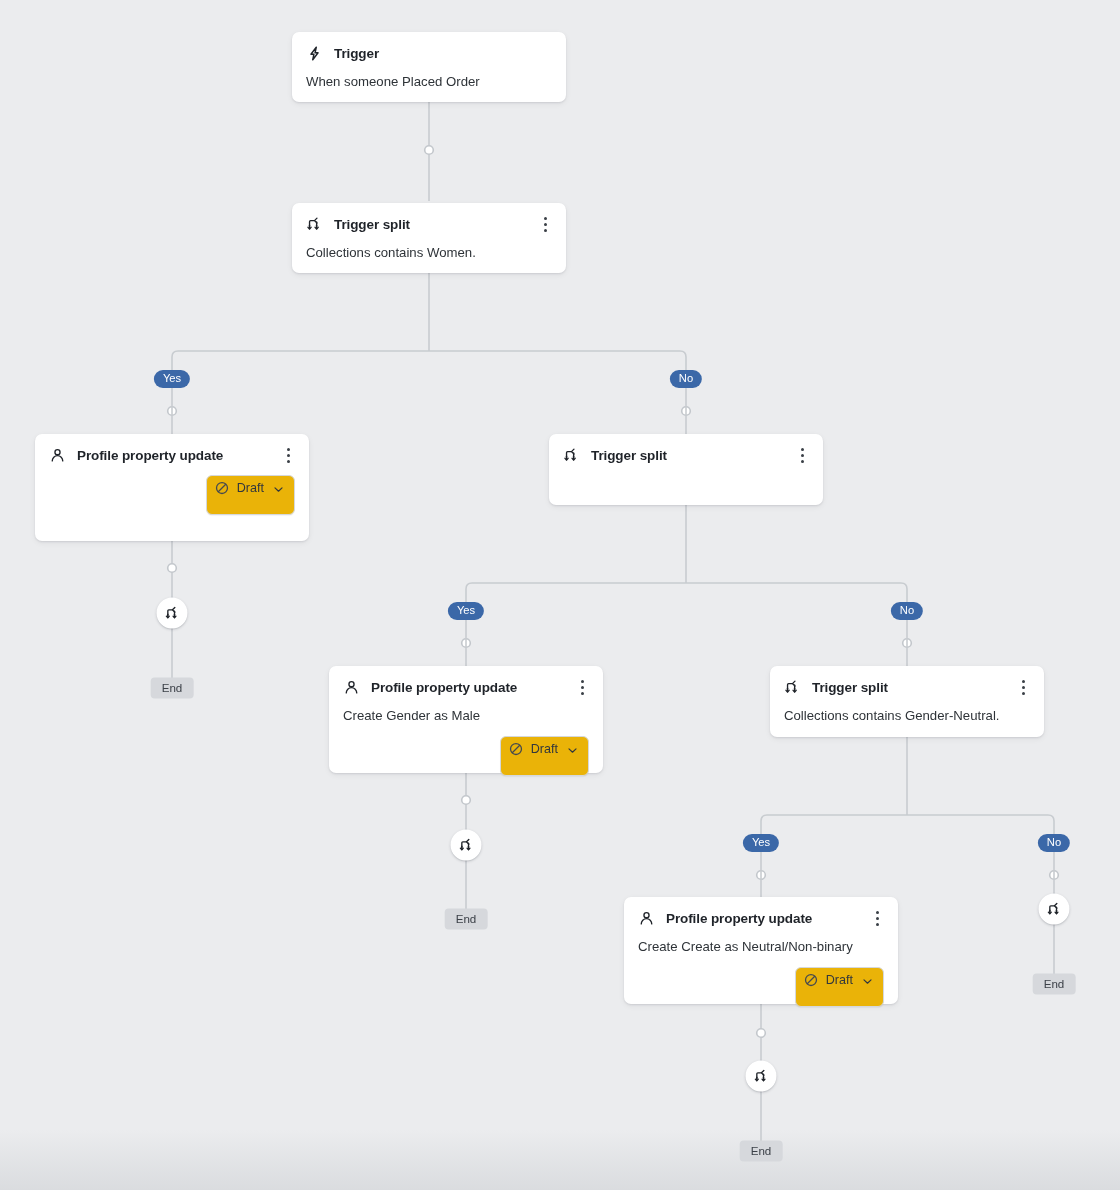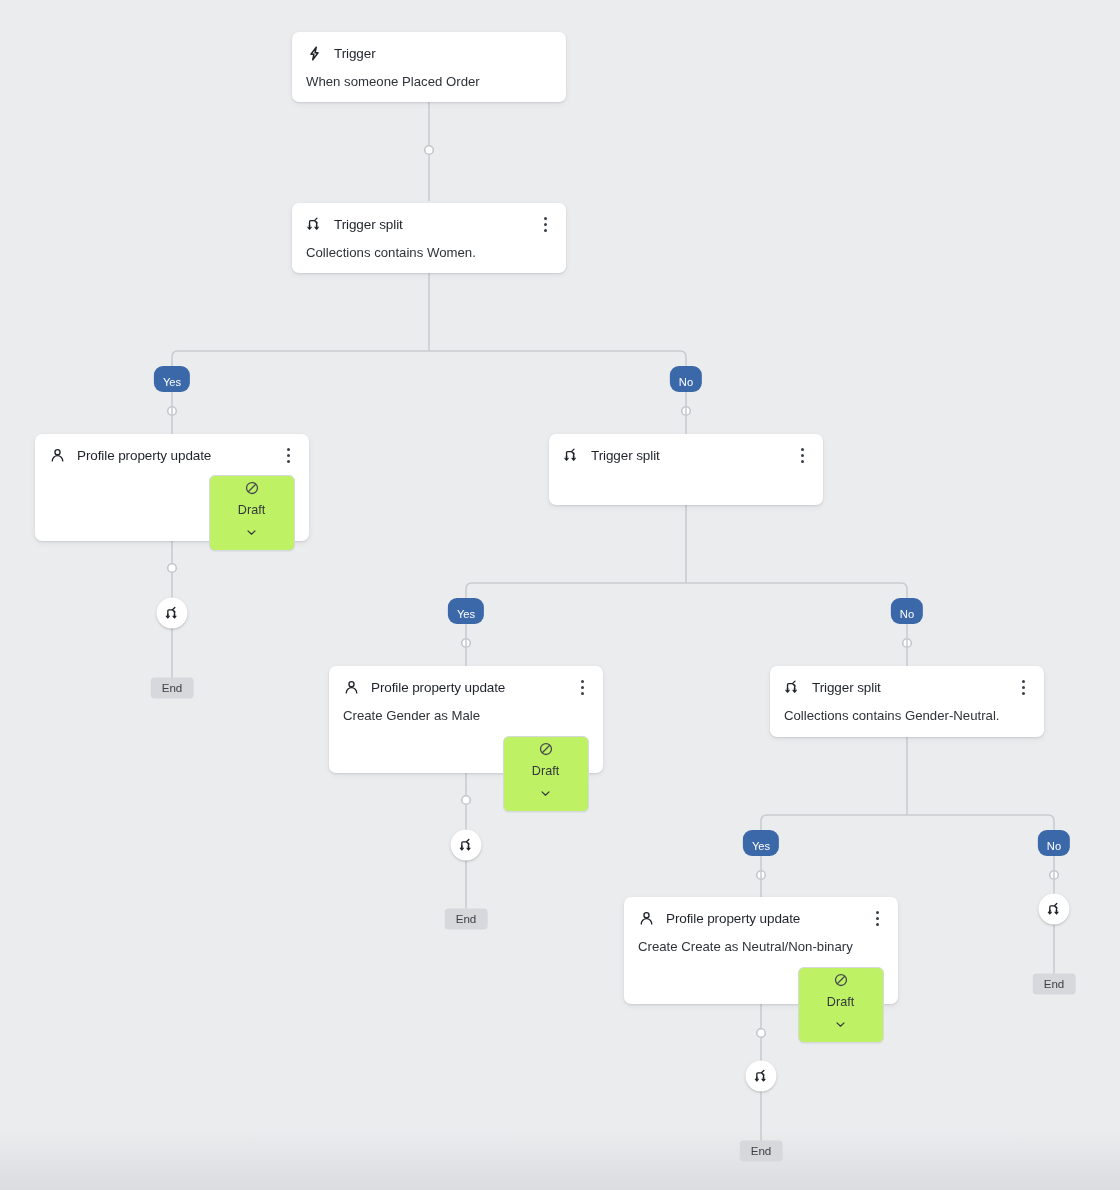--- a/index.html
+++ b/index.html
@@ -73,21 +73,21 @@
     width: 17px;
     height: 17px;
     margin-right: 11px;
     display: flex;
     align-items: center;
     justify-content: center;
     flex: 0 0 auto;
   }
   .card-title {
     font-size: 13.5px;
-    font-weight: normal;
+    font-weight: bold;
     color: #1f2329;
     letter-spacing: -0.1px;
     line-height: 17px;
   }
   .kebab {
     position: absolute;
     right: 12px;
     top: 11px;
     width: 18px;
     height: 20px;
@@ -115,29 +115,28 @@
     padding: 11px 14px 13px 14px;
     display: flex;
     justify-content: flex-end;
   }
 
   
   .status-select {
     display: inline-flex;
     align-items: center;
     gap: 8px;
-    background: #bef264;
+    background: #eab308;
     border: 1px solid #d5d8dc;
     border-radius: 6px;
-    padding: 5px 9px 12px 8px;
+    padding: 5px 9px 19px 8px;
     box-shadow: 0 1px 1px rgba(16,24,40,0.05);
     cursor: pointer;
     min-width: 86px;
     box-sizing: border-box;
-    flex-direction: column;
   }
   .status-select .status-label {
     font-size: 12.6px;
     color: #32373d;
     flex: 1 1 auto;
   }
   .draft-dot {
     width: 14px;
     height: 14px;
     flex: 0 0 auto;
@@ -149,21 +148,21 @@
   }
 
   
   .branch-label {
     position: absolute;
     z-index: 6;
     background: #3b68a8;
     color: #ffffff;
     font-size: 11.2px;
     border-radius: 9px;
-    padding: 10px 9px 3px 9px;
+    padding: 2px 9px 3px 9px;
     line-height: 13px;
     transform: translate(-50%, -50%);
     white-space: nowrap;
     cursor: pointer;
   }
 
   
   .end-pill {
     position: absolute;
     z-index: 6;

